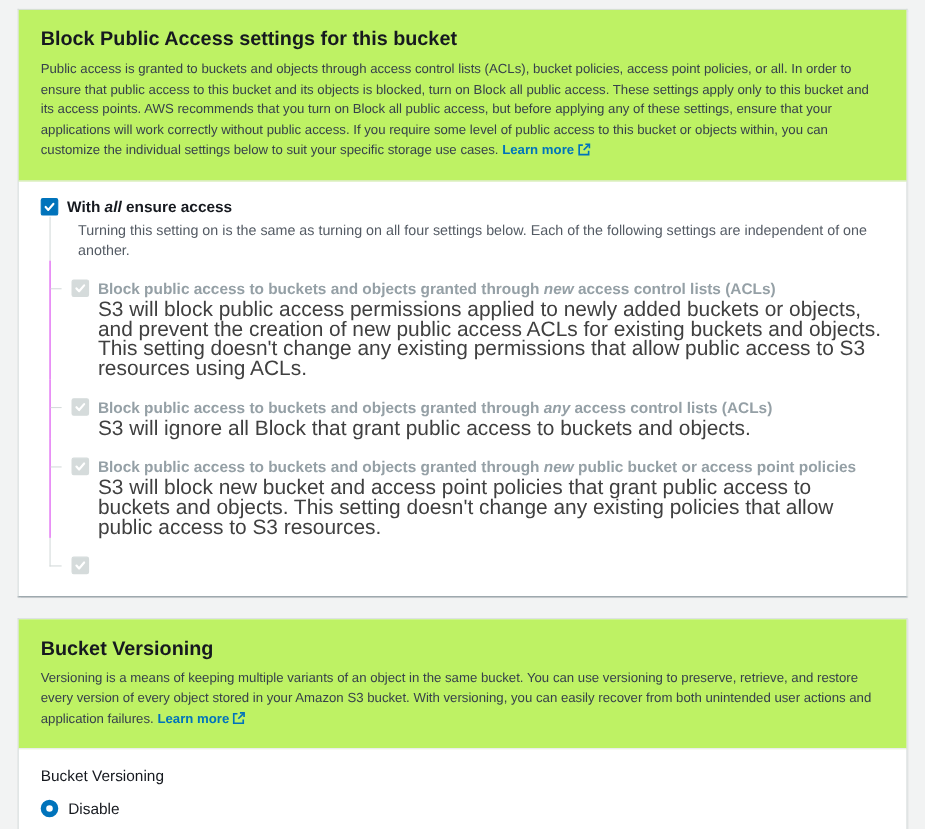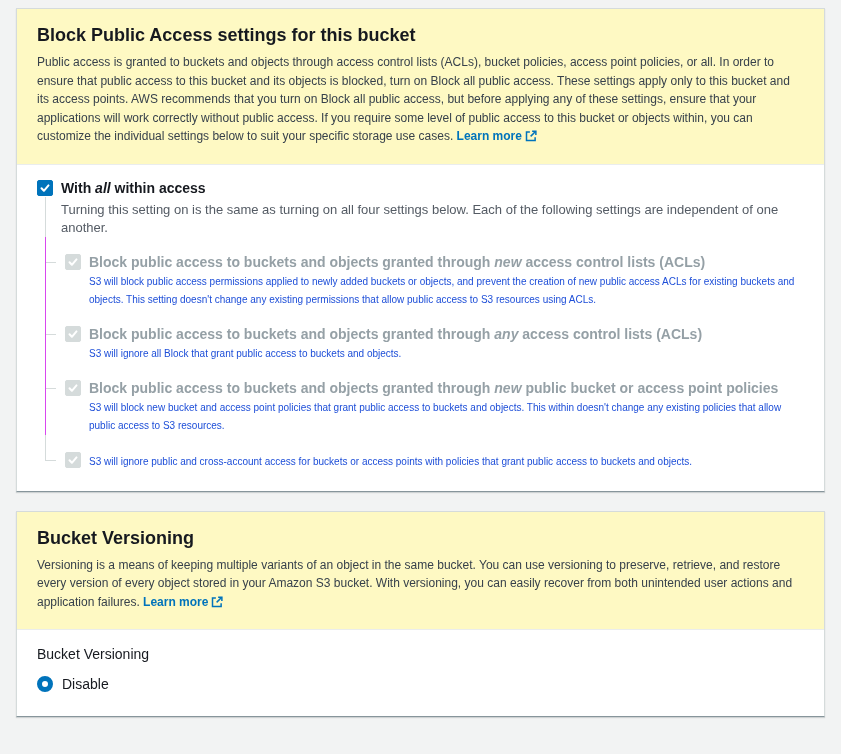--- a/index.html
+++ b/index.html
@@ -13,21 +13,21 @@
   .card {
     margin: 0 16px;
     background: #ffffff;
     border: 1px solid #d5dbdb;
     border-bottom: 1px solid #87959b;
     box-shadow: 0 1px 1px 0 rgba(0,28,36,0.15);
   }
   .card-1 { margin-top: 8px; }
   .card-2 { margin-top: 19px; }
   .card-header {
-    background: #fef9c3;
+    background: #bef264;
     padding: 14px 20px 16px 20px;
     border-bottom: 1px solid #eaeded;
   }
   .card-title {
     font-size: 18px;
     font-weight: 700;
     line-height: 24px;
     color: #16191f;
     margin-bottom: 6px;
   }
@@ -65,21 +65,21 @@
   .cb.checked.disabled { background: #d5dbdb; border-color: #d5dbdb; cursor: default; }
 
   .main-row { display: flex; gap: 8px; align-items: flex-start; }
   .main-label { font-size: 14px; font-weight: 700; line-height: 18px; color: #16191f; cursor: pointer; }
   .main-label em, .sub-label em { font-style: italic; }
 
   
   .tree { margin-left: 8px; }
   .tree-desc {
     border-left: 1px solid #d5dbdb;
-    padding-left: 15px;
+    padding-left: 25px;
     padding-top: 4px;
     font-size: 13px;
     line-height: 18px;
     color: #545b64;
   }
   .sub-item {
     position: relative;
     border-left: 1px solid #d946ef;
     padding-left: 19px;
     padding-top: 16px;
@@ -101,23 +101,23 @@
   }
   .sub-row { display: flex; gap: 8px; align-items: flex-start; }
   .sub-text { flex: 1; }
   .sub-label {
     font-size: 14px;
     font-weight: 700;
     line-height: 18px;
     color: #95a0a6;
   }
   .sub-desc {
-    font-size: 10px;
+    font-size: 19px;
     line-height: 18px;
-    color: #1d4ed8;
+    color: #404040;
     margin-top: 2px;
   }
 
   
   .field-label { font-size: 14px; line-height: 20px; color: #16191f; margin-bottom: 8px; }
   .radio-row { display: flex; align-items: center; gap: 9px; padding: 4px 0; cursor: pointer; }
   .radio {
     width: 16px; height: 16px;
     flex: 0 0 16px;
     border-radius: 50%;
@@ -142,21 +142,21 @@
     </p>
   </div>
 
   <div class="card-content">
     <div class="main-row">
       <span class="cb checked">
         <svg width="10" height="10" viewBox="0 0 10 10">
             <path d="M1.5 5.2l2.4 2.6 4.6-5.4" stroke="#ffffff" stroke-width="2" fill="none" stroke-linecap="round" stroke-linejoin="round"></path>
           </svg>
       </span>
-      <label class="main-label"><span>With </span><em>all</em><span> within access</span></label>
+      <label class="main-label"><span>With </span><em>all</em><span> ensure access</span></label>
     </div>
 
     <div class="tree">
       <div class="tree-desc">Turning this setting on is the same as turning on all four settings below. Each of the following settings are independent of one another.</div>
 
       <div class="sub-item">
         <div class="sub-row">
           <span class="cb disabled checked">
             <svg width="10" height="10" viewBox="0 0 10 10">
                 <path d="M1.5 5.2l2.4 2.6 4.6-5.4" stroke="#ffffff" stroke-width="2" fill="none" stroke-linecap="round" stroke-linejoin="round"></path>
@@ -185,34 +185,33 @@
 
       <div class="sub-item">
         <div class="sub-row">
           <span class="cb disabled checked">
             <svg width="10" height="10" viewBox="0 0 10 10">
                 <path d="M1.5 5.2l2.4 2.6 4.6-5.4" stroke="#ffffff" stroke-width="2" fill="none" stroke-linecap="round" stroke-linejoin="round"></path>
               </svg>
           </span>
           <div class="sub-text">
             <div class="sub-label"><span>Block public access to buckets and objects granted through </span><em>new</em><span> public bucket or access point policies</span></div>
-            <div class="sub-desc">S3 will block new bucket and access point policies that grant public access to buckets and objects. This within doesn't change any existing policies that allow public access to S3 resources.</div>
+            <div class="sub-desc">S3 will block new bucket and access point policies that grant public access to buckets and objects. This setting doesn't change any existing policies that allow public access to S3 resources.</div>
           </div>
         </div>
       </div>
 
       <div class="sub-item last">
         <div class="sub-row">
           <span class="cb disabled checked">
             <svg width="10" height="10" viewBox="0 0 10 10">
                 <path d="M1.5 5.2l2.4 2.6 4.6-5.4" stroke="#ffffff" stroke-width="2" fill="none" stroke-linecap="round" stroke-linejoin="round"></path>
               </svg>
           </span>
           <div class="sub-text">
-            <div class="sub-desc">S3 will ignore public and cross-account access for buckets or access points with policies that grant public access to buckets and objects.</div>
           </div>
         </div>
       </div>
 
     </div>
   </div>
 </section>
 
 <section class="card card-2">
   <div class="card-header">

